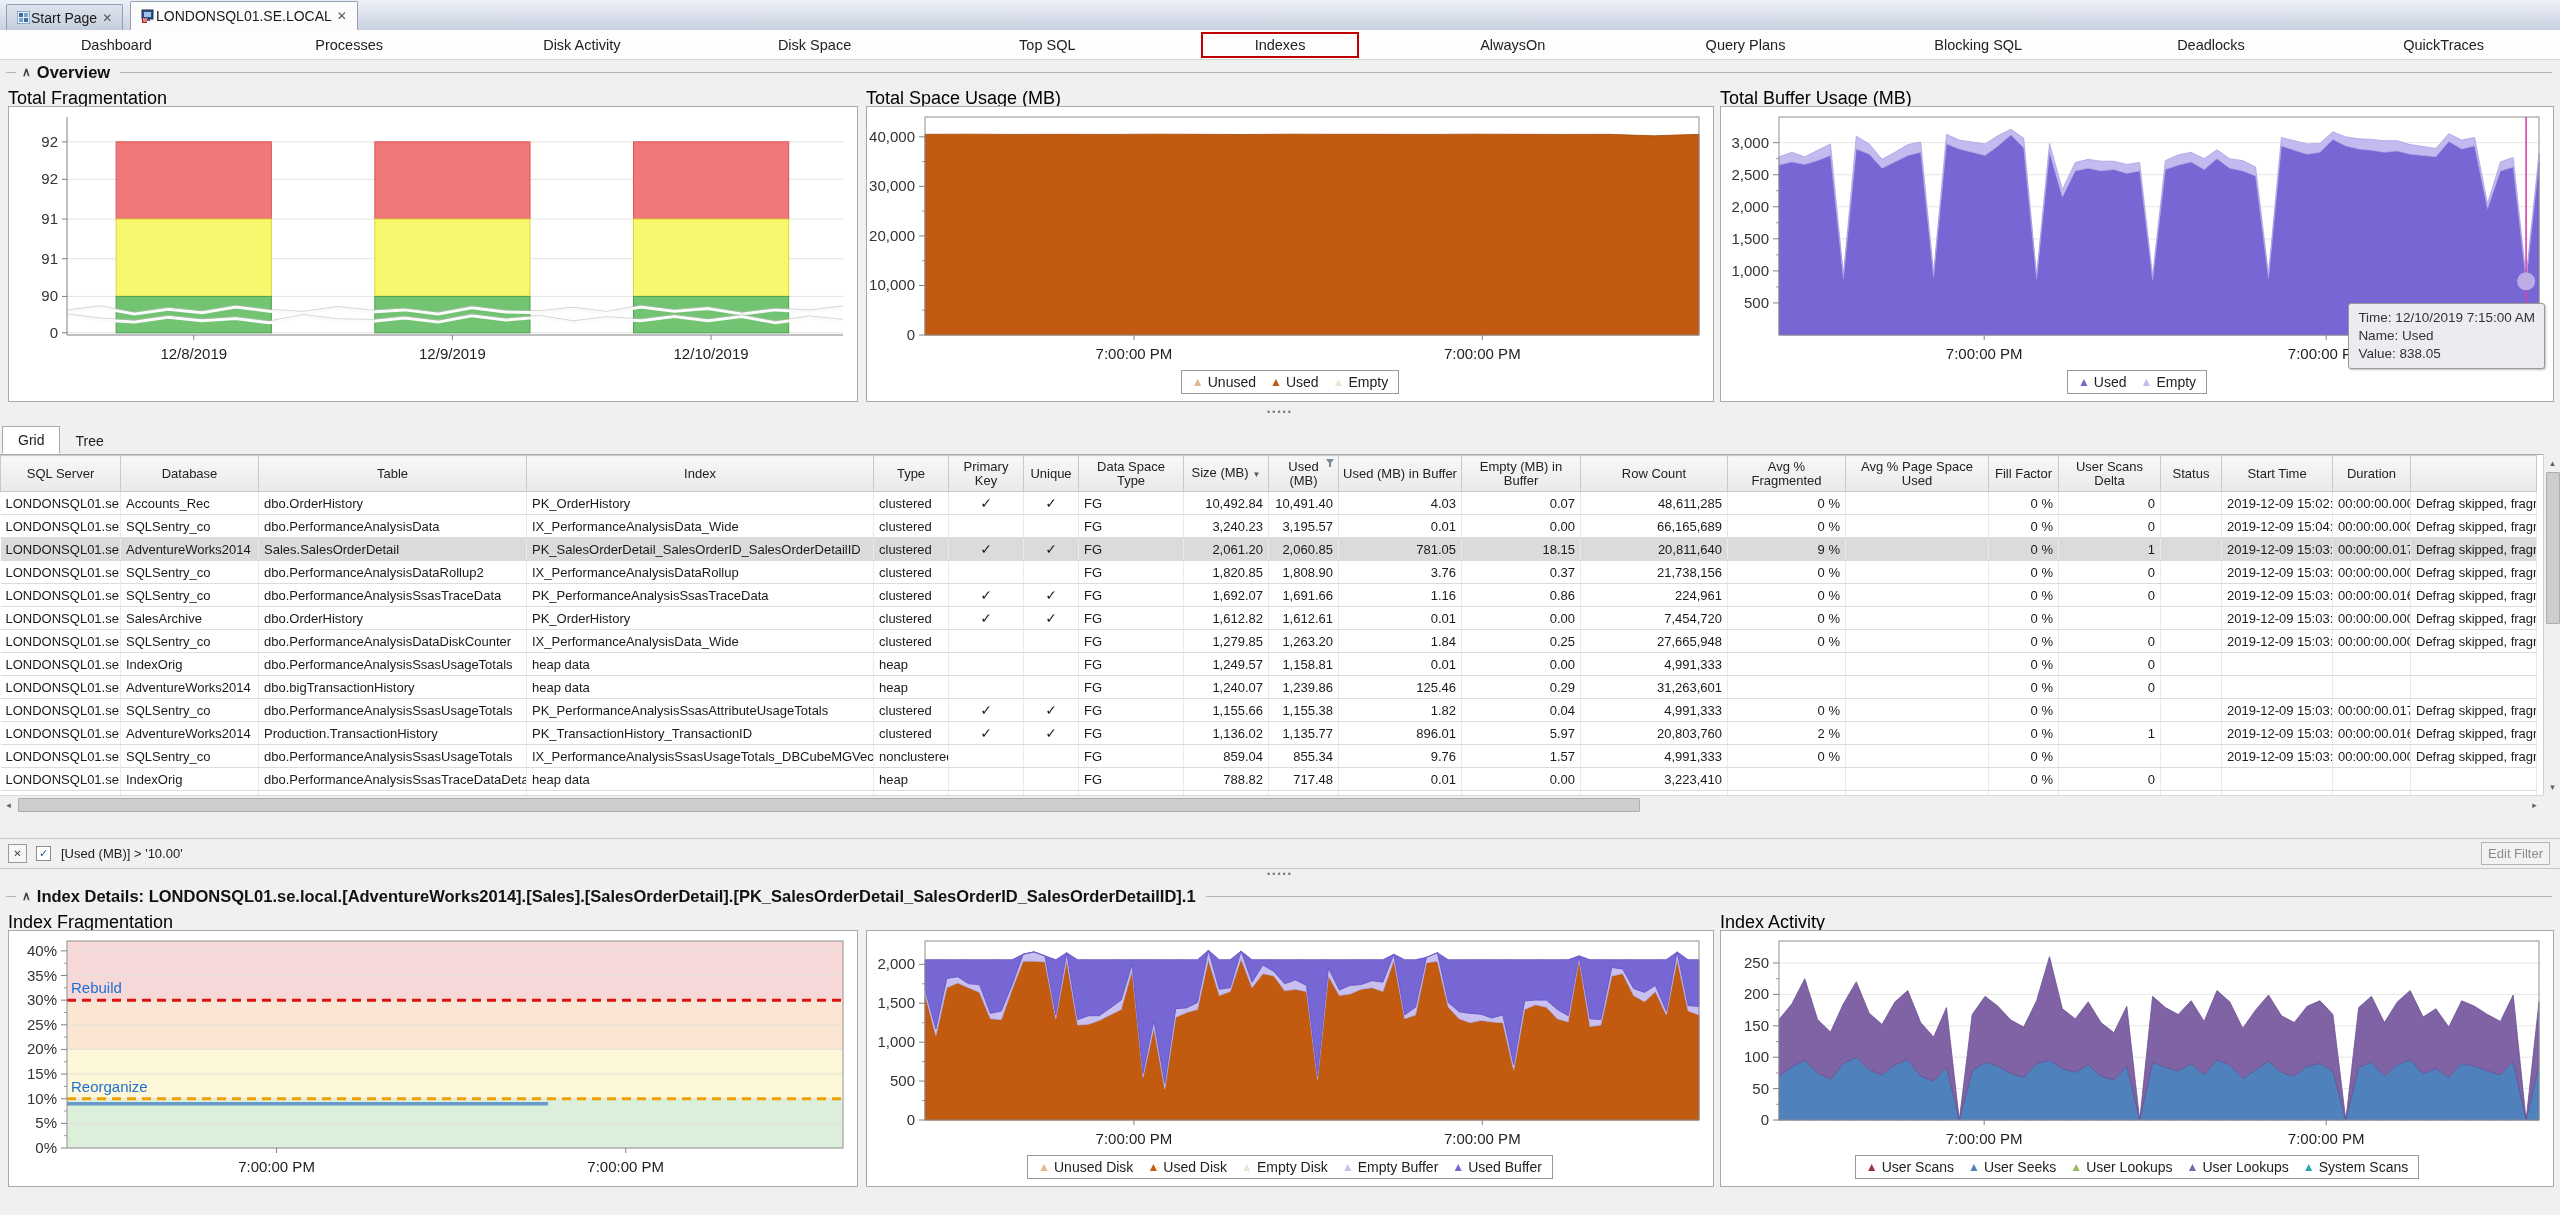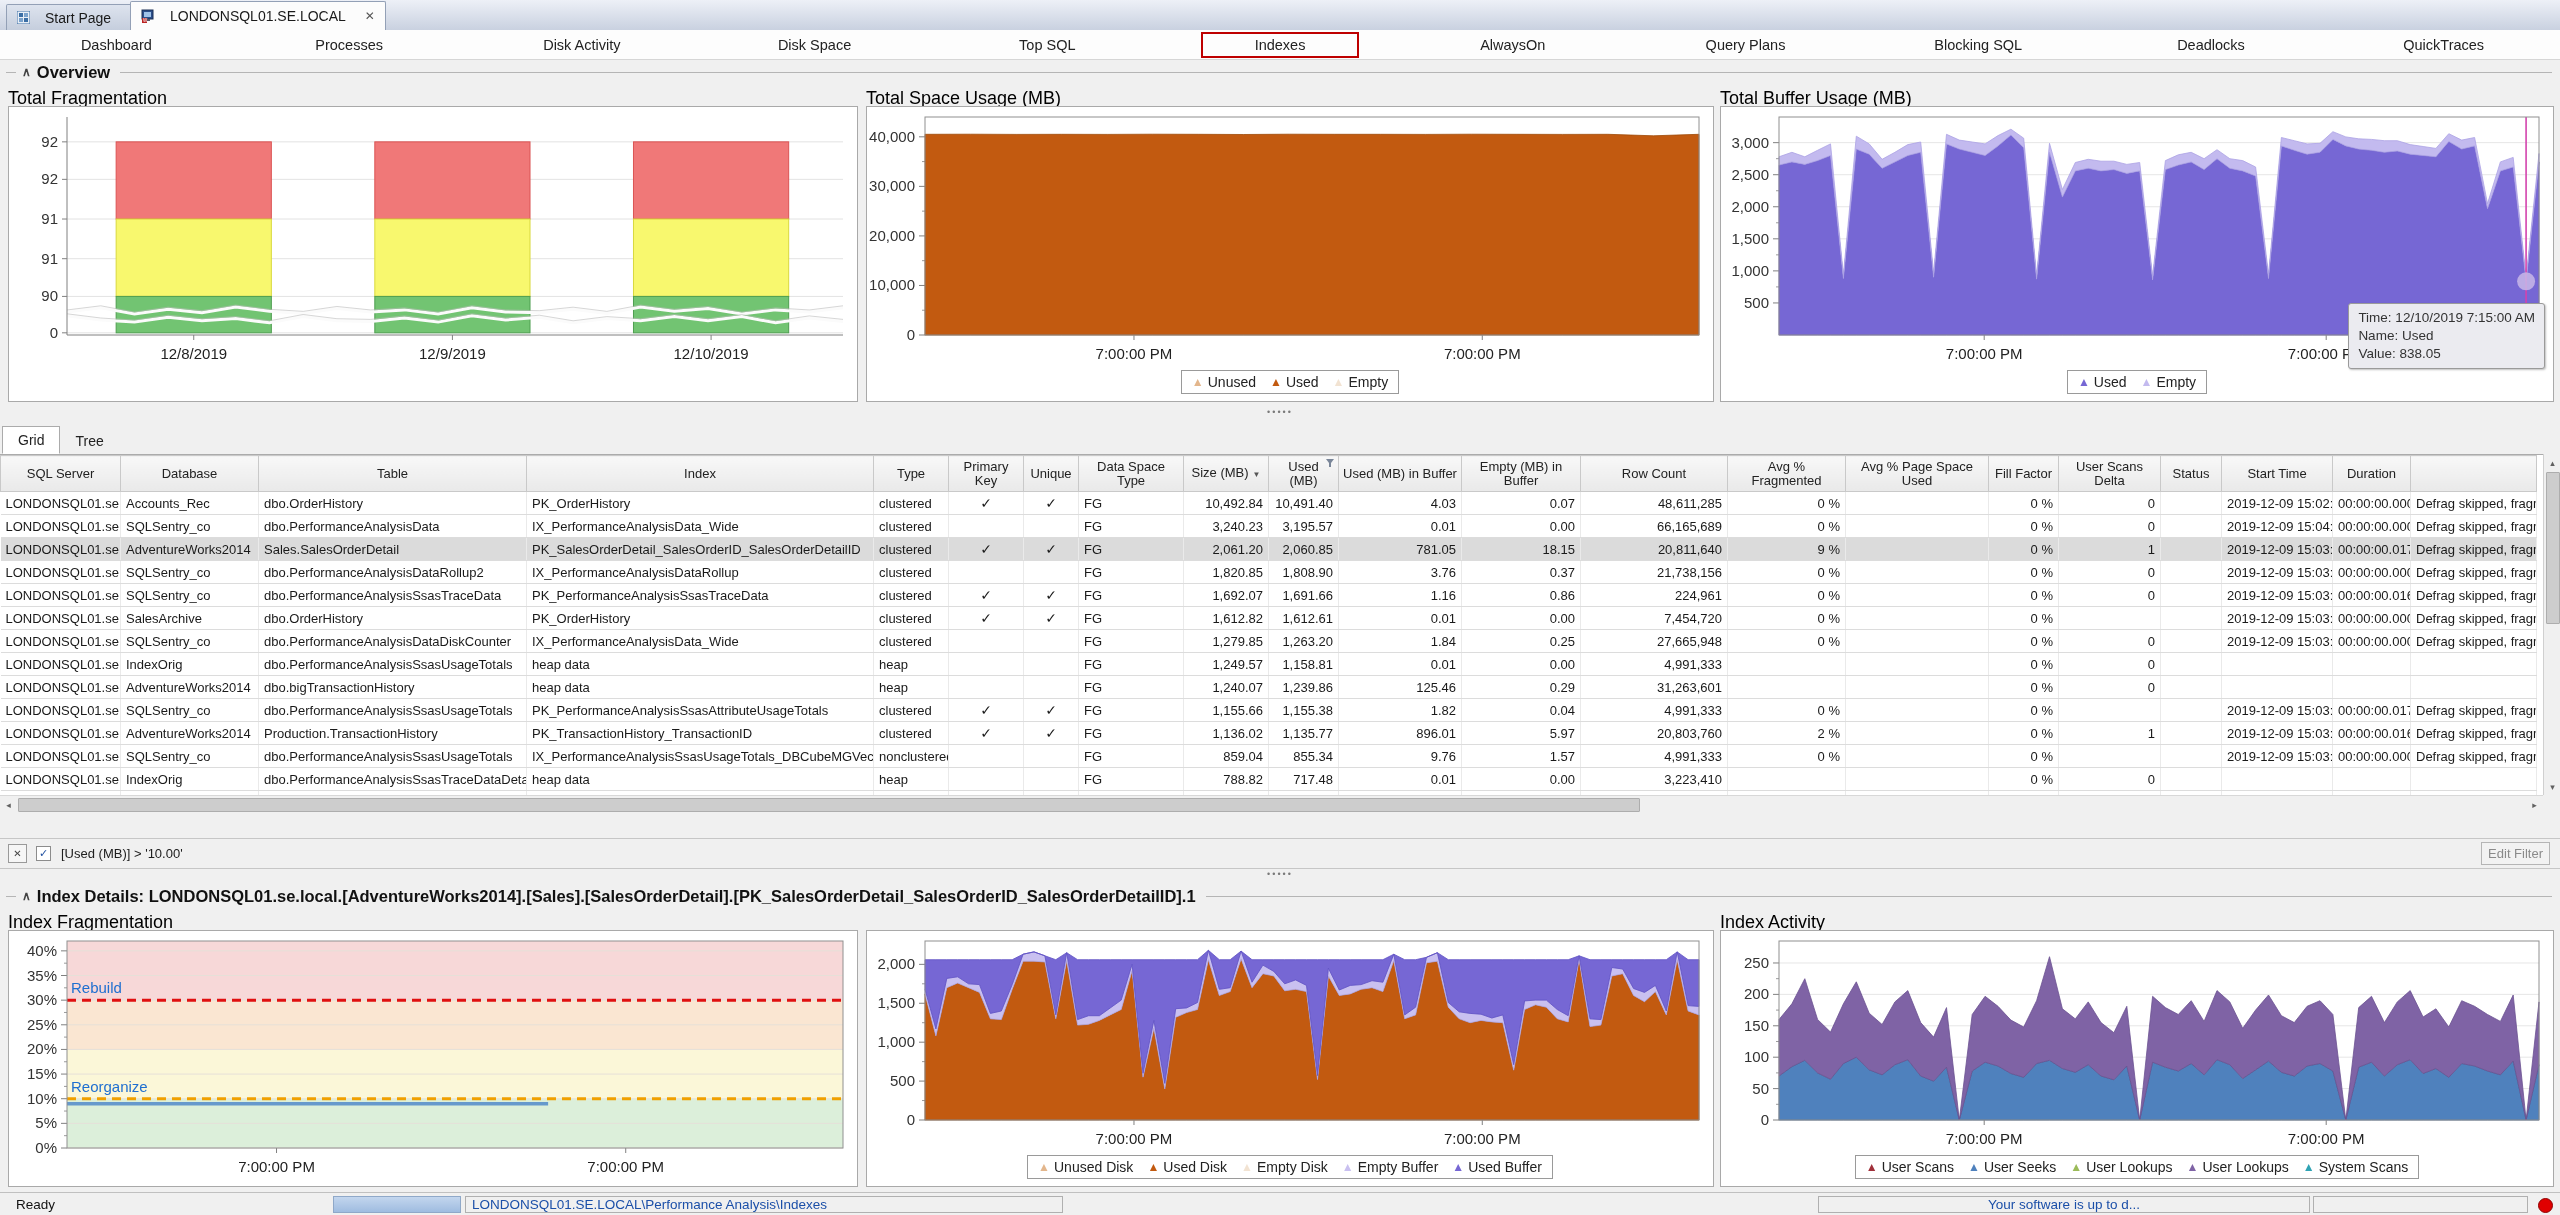--- a/index.html
+++ b/index.html
@@ -1,21 +1,21 @@
 <!DOCTYPE html>
 <html><head>
 <meta charset="utf-8">
 <style>
   html,body{margin:0;padding:0;background:#c8c8c8;}
   #root{position:relative;width:2560px;height:1215px;background:#F0F0F0;
         font-family:"Liberation Sans",sans-serif;color:#1a1a1a;overflow:hidden;}
   
   .tabstrip{position:absolute;top:0;left:0;right:0;height:30px;
     background:linear-gradient(#EDF0F7,#C9D1E0);}
-  .doc-tab{position:absolute;display:flex;align-items:center;gap:15px;padding:0 10px;
+  .doc-tab{position:absolute;display:flex;align-items:center;gap:1px;padding:0 10px;
     font-size:14px;border:1px solid #93A0B6;border-bottom:none;border-radius:2px 2px 0 0;cursor:default;}
   .doc-tab.inactive{left:6px;top:4px;height:25px;background:linear-gradient(#DDE3EE,#C5CEDD);}
   .doc-tab.active{left:130px;top:1px;height:28px;background:#FCFCFC;}
   .tab-close{color:#555;font-size:12px;margin-left:4px;}
   
   .navbar{position:absolute;top:30px;left:0;right:0;height:29px;background:#FDFDFD;
     border-bottom:1px solid #D6D6D6;display:flex;}
   .nav-slot{flex:1;display:flex;align-items:center;justify-content:center;font-size:14.5px;color:#222;}
   .nav-slot span{padding:3px 10px;}
   .nav-slot.active span{border:2px solid #BE0000;padding:3px 52px;}
@@ -869,21 +869,13 @@
             <span class="lg-tri" style="color: rgb(127, 99, 165);">▲</span>
             <span>User Lookups</span>
           </div>
           <div class="lg-item">
             <span class="lg-tri" style="color: rgb(47, 163, 180);">▲</span>
             <span>System Scans</span>
           </div>
         </div>
       </div></div>
 
-  <div class="statusbar">
-    <div class="st-ready">Ready</div>
-    <div class="st-box st-prog"></div>
-    <div class="st-box st-path">LONDONSQL01.SE.LOCAL\Performance Analysis\Indexes</div>
-    <div class="st-box st-upd">Your software is up to d...</div>
-    <div class="st-box st-extra"></div>
-    <div class="st-dot"></div>
-  </div>
 </div>
 
 </body></html>

